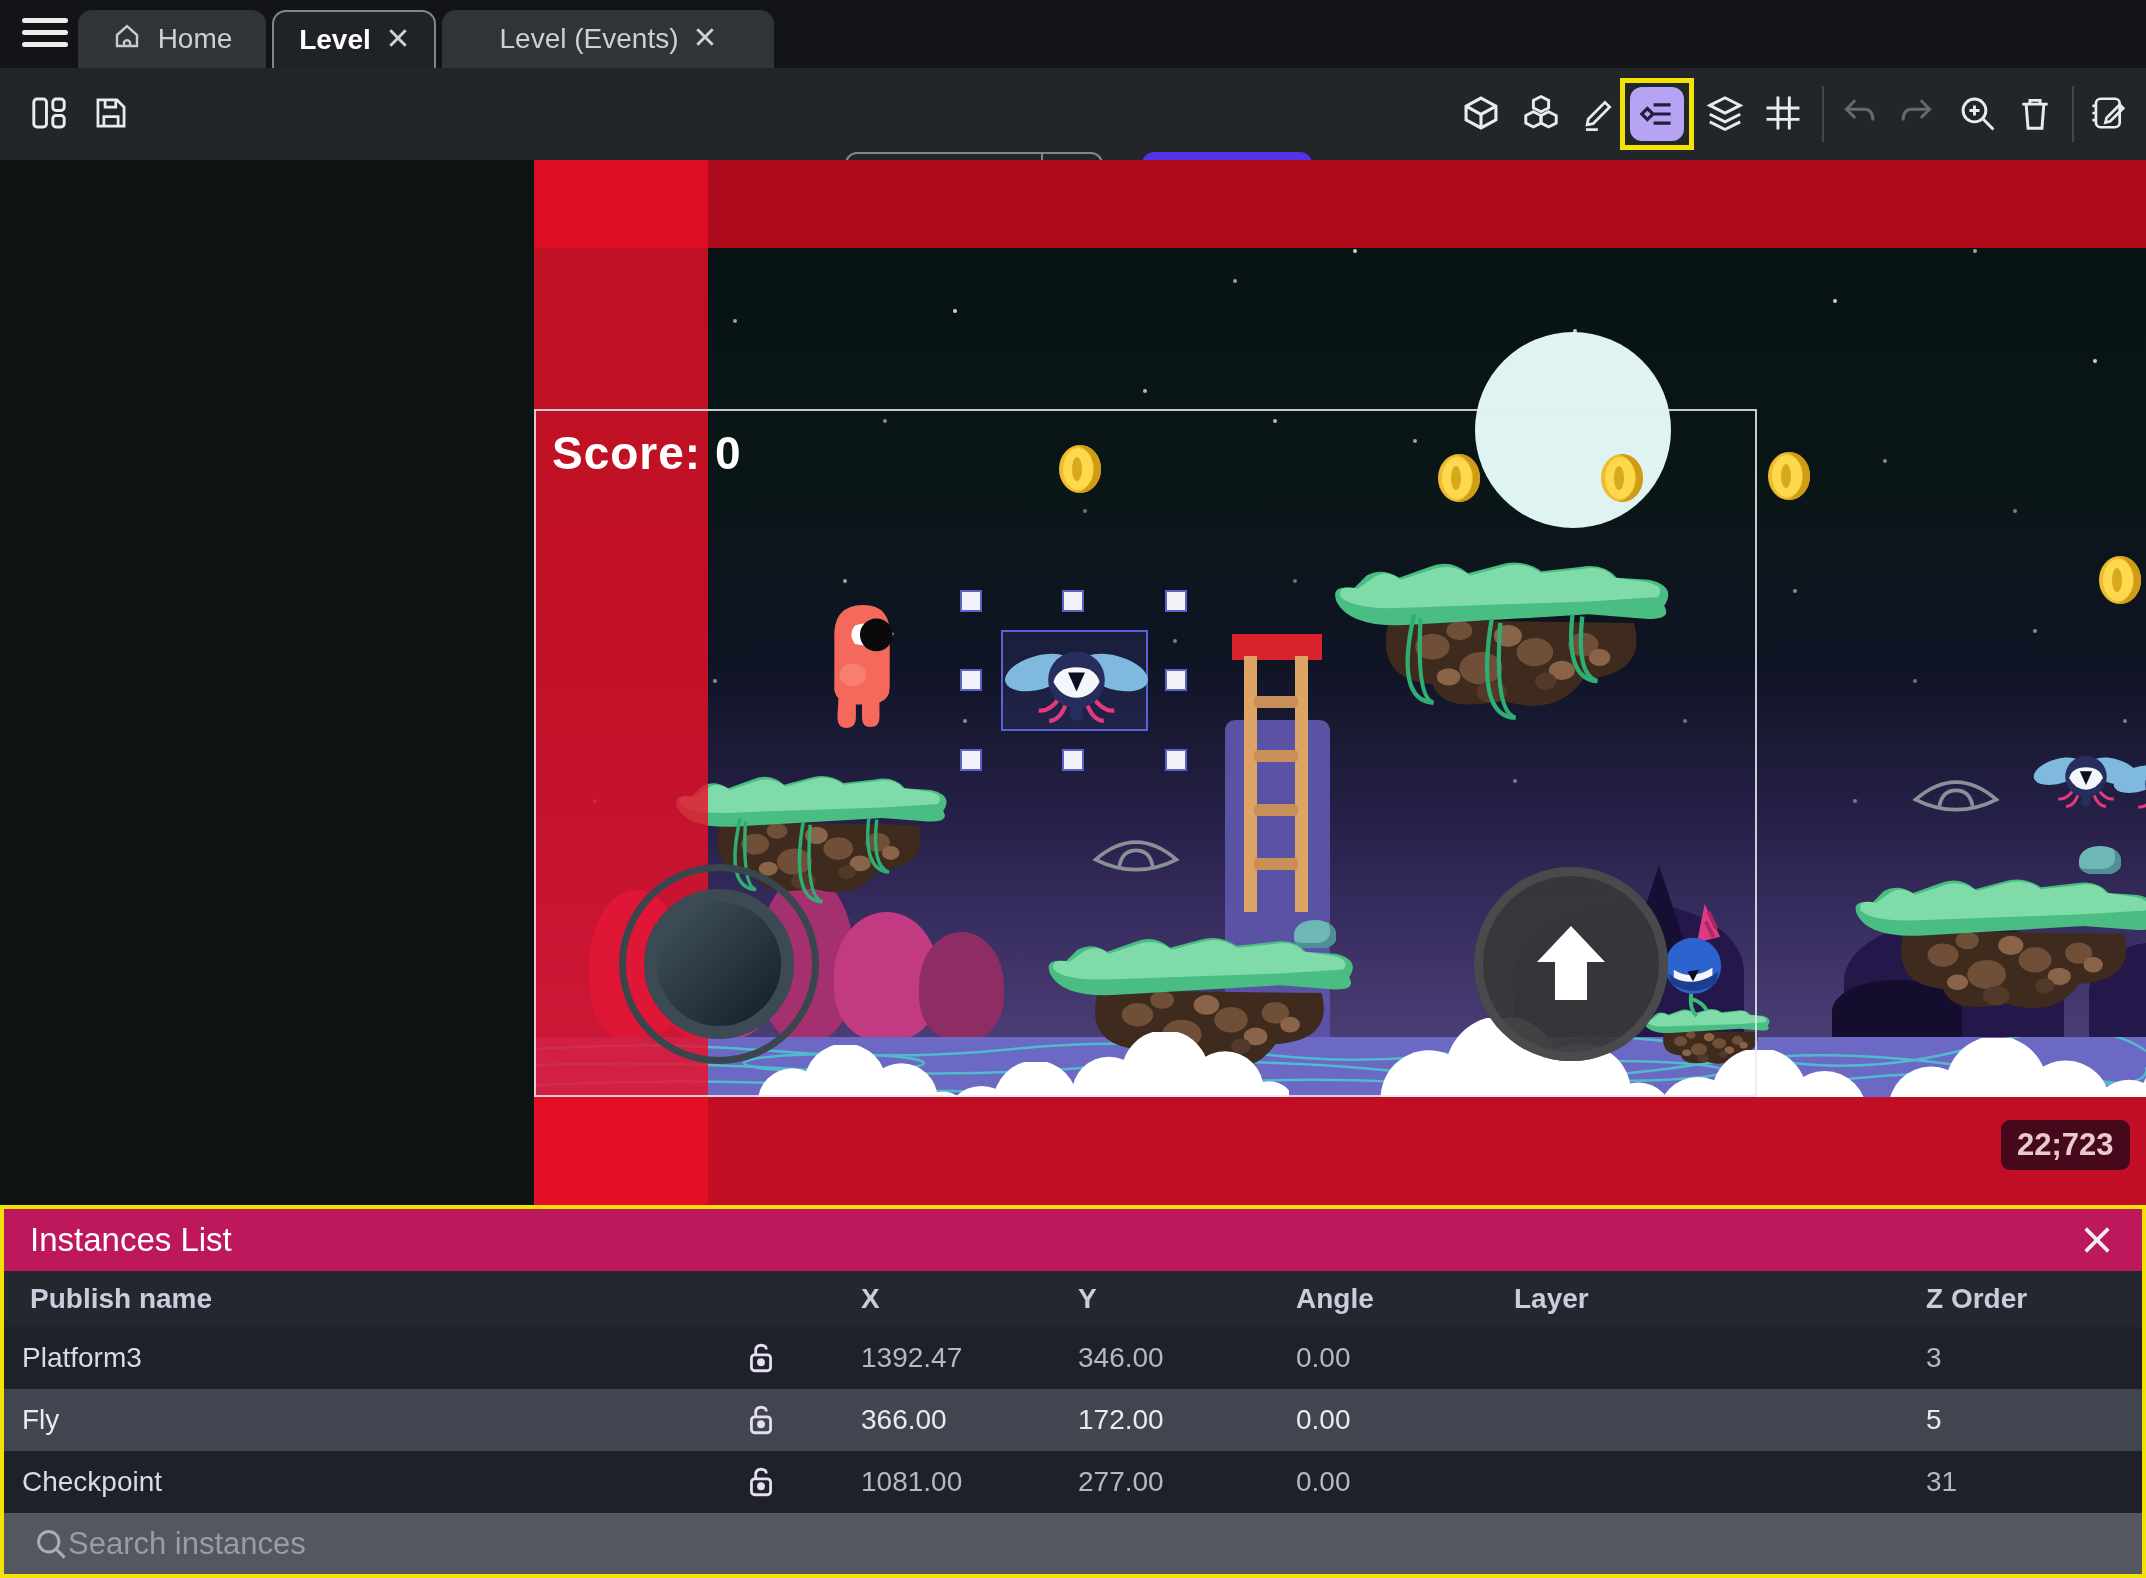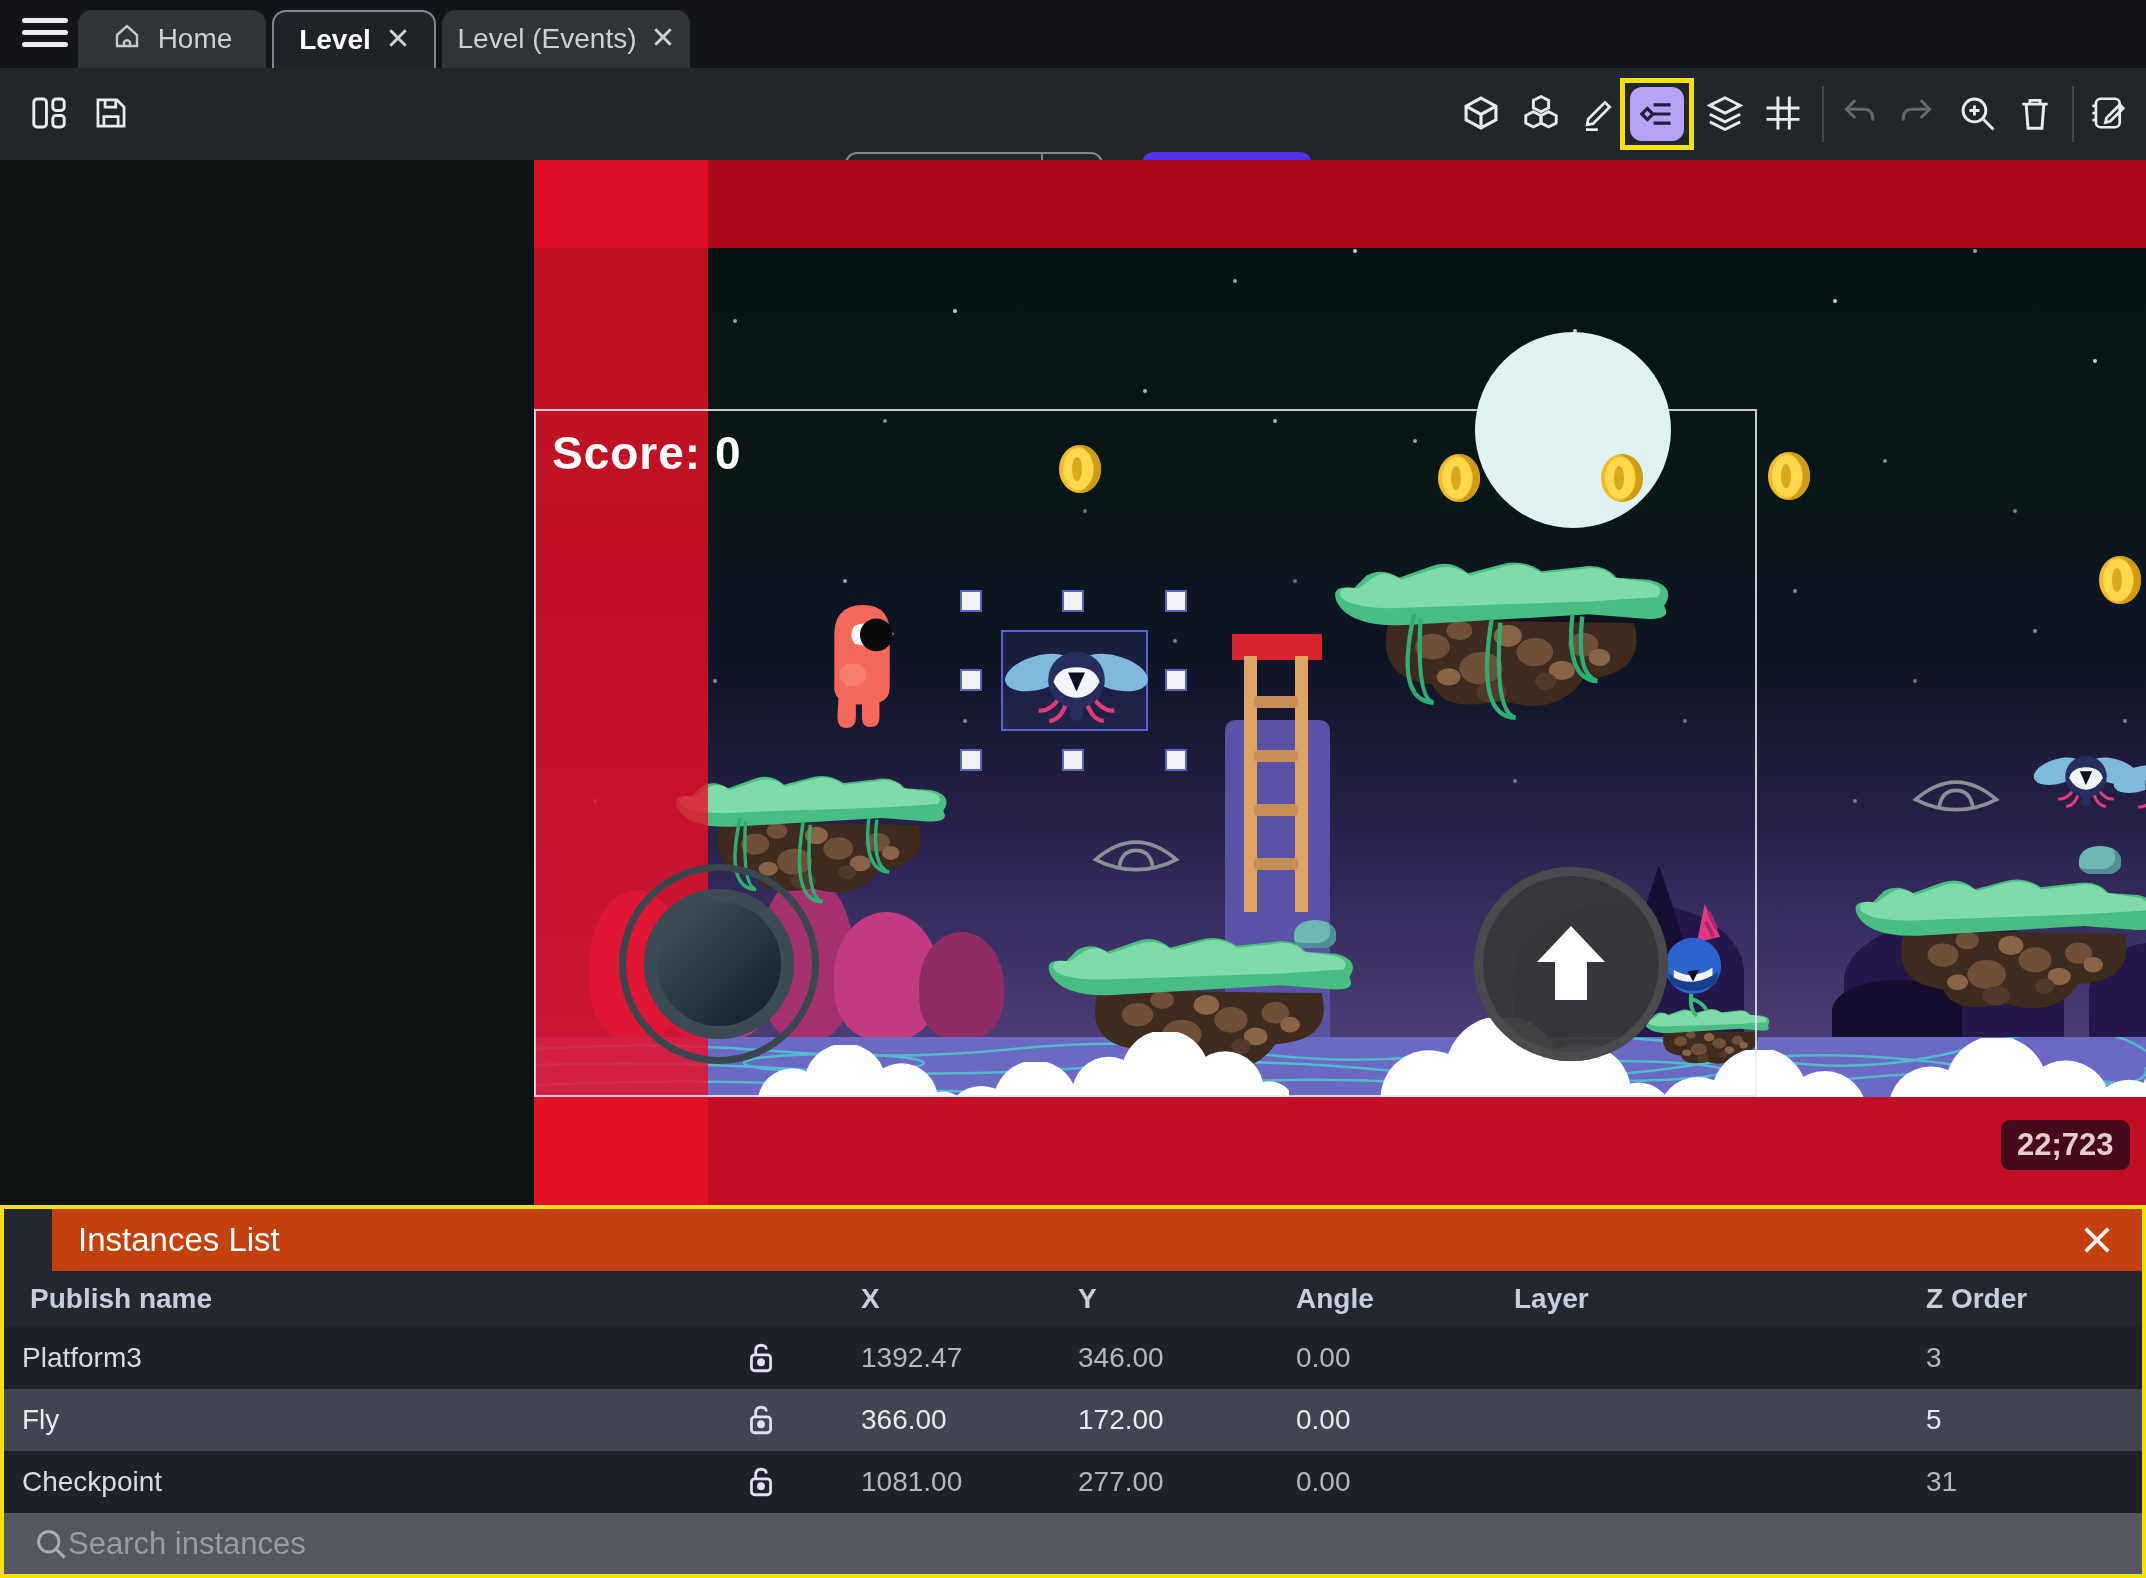--- a/index.html
+++ b/index.html
@@ -75,21 +75,21 @@
   .handle { position:absolute; width:22px; height:22px; background:#f2f3f8; border:2px solid #5b63c9; cursor:pointer; }
   .water-strip { position:absolute; left:0; top:877px; width:1612px; height:60px; }
   .hill { position:absolute; border-radius:50% 50% 0 0; }
   .bush { position:absolute; border-radius:50% 50% 40% 40%; }
   .rock { position:absolute; background:#6fb7b4; border-radius:50% 50% 35% 35%;
     box-shadow:inset -6px -5px 0 #4f8f95; }
 
   
   #panel { position:absolute; left:0; top:1205px; width:2146px; height:373px; border:4px solid #f2e206;
     background:#24272d; display:flex; flex-direction:column; }
-  #panel-header { height:62px; background:#c2410c; display:flex; align-items:center; position:relative;margin-left:48px; }
+  #panel-header { height:62px; background:#be185d; display:flex; align-items:center; position:relative; }
   #panel-title { margin-left:26px; font-size:33px; color:#ffffff; }
   #panel-close { position:absolute; right:28px; top:14px; width:34px; height:34px; cursor:pointer; }
   #panel-close svg { stroke:#eceeef; stroke-width:2.6; }
   .pgrid { display:grid; grid-template-columns:714px 86px 217px 217px 217px 429px 1fr; align-items:center; }
   #panel-cols { height:56px; background:#24272d; font-weight:bold; font-size:28px; color:#c7cede; }
   .cell-name { padding-left:26px; }
   .cell-lock { display:flex; justify-content:center; }
   .cell-x,.cell-y { padding-left:57px; }
   .cell-angle { padding-left:58px; }
   .cell-layer { padding-left:59px; }
@@ -185,21 +185,21 @@
     <span>Home</span>
   </div>
   <div class="tab active" style="left:272px; width:164px;">
     <span>Level</span>
     <span class="x">
       <svg width="22" height="22" viewBox="0 0 20 20">
           <path d="M3 3 L17 17 M17 3 L3 17"></path>
         </svg>
     </span>
   </div>
-  <div class="tab" style="left:442px; width:248px;">
+  <div class="tab" style="left:442px; width:332px;">
     <span>Level (Events)</span>
     <span class="x">
       <svg width="22" height="22" viewBox="0 0 20 20">
           <path d="M3 3 L17 17 M17 3 L3 17"></path>
         </svg>
     </span>
   </div>
 </div>
 
 <div id="toolbar">

